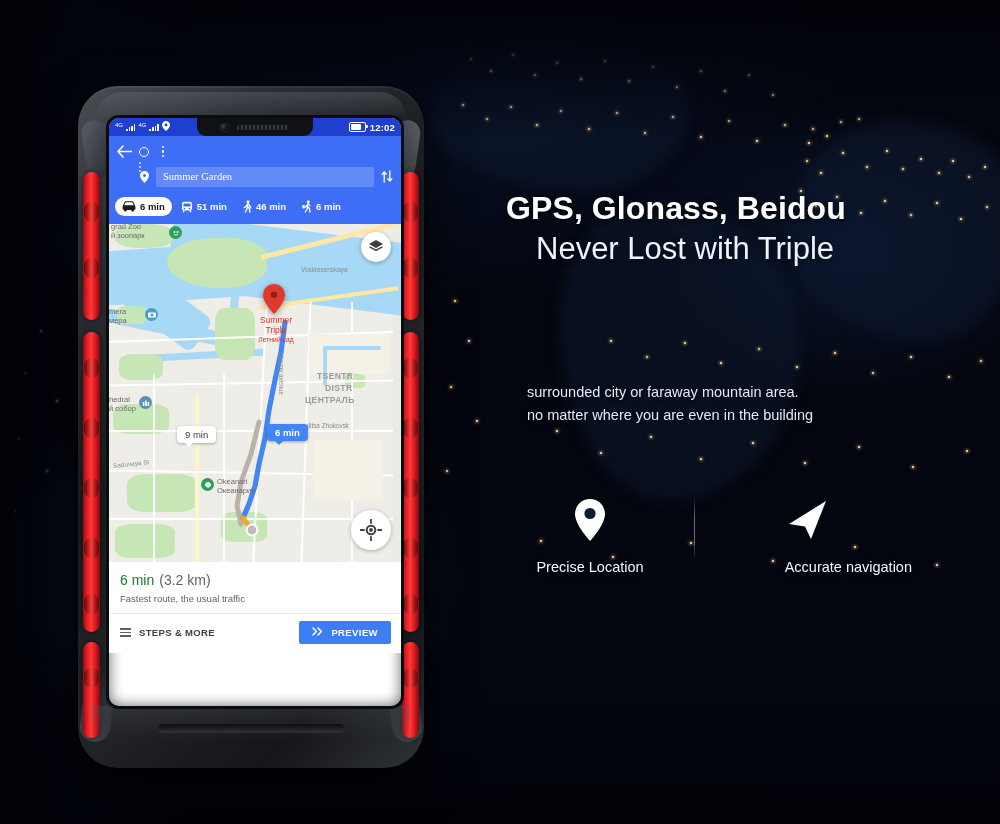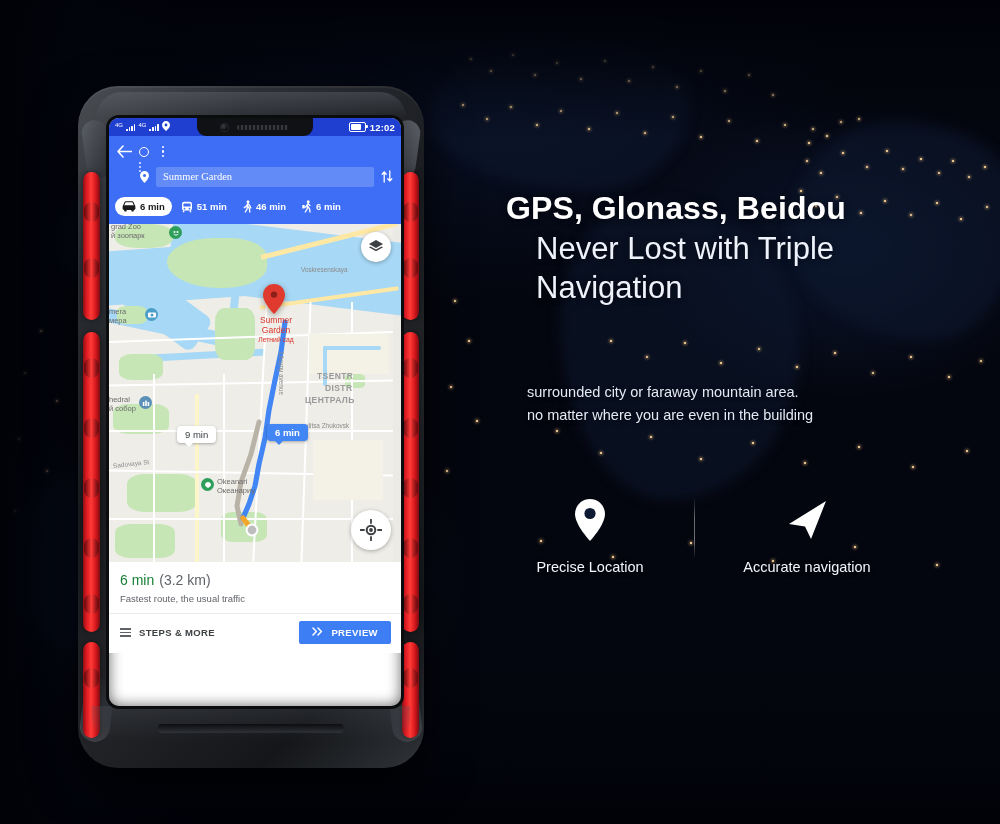--- a/index.html
+++ b/index.html
@@ -66,21 +66,21 @@
   }
   #desc span{display:block;}
 
   
   #features{position:absolute;left:506px;top:495px;width:420px;height:92px;}
   .feat{position:absolute;top:0;text-align:center;color:#ffffff;}
   .feat .ic{height:50px;display:flex;align-items:center;justify-content:center;}
   .feat .lbl{margin-top:14px;font-size:14.5px;font-weight:300;color:#f2f5fc;
              text-shadow:0 1px 4px rgba(0,0,0,.6);white-space:nowrap;}
   #feat-loc{left:0;width:168px;}
-  #feat-nav{left:196px;width:210px;}
+  #feat-nav{left:196px;width:210px;text-align:right;}
   #feat-divider{position:absolute;left:188px;top:2px;width:1px;height:62px;
      background:linear-gradient(180deg,rgba(255,255,255,0) 0%,rgba(255,255,255,.42) 35%,rgba(255,255,255,.42) 70%,rgba(255,255,255,0) 100%);}
 
   
   #phone{position:absolute;left:78px;top:86px;width:346px;height:682px;}
 
   
   .shell{
     position:absolute;inset:0;border-radius:40px;
     background:linear-gradient(135deg,#4a4d52 0%,#2c2f34 18%,#1a1c20 42%,#232529 62%,#141619 84%,#303338 100%);
@@ -337,21 +337,20 @@
 
   <div class="bg-top-fade"></div>
   <div class="bg-bottom-fade"></div>
   <div class="bg-left-fade"></div>
 </div>
 
 <div id="panel">
   <div class="h1">GPS, Glonass, Beidou</div>
   <div class="h2">
     <span class="l2">Never Lost with Triple</span>
-    <span class="l2">Navigation</span>
   </div>
 </div>
 
 <div id="desc">
   <span>surrounded city or faraway mountain area.</span>
   <span>no matter where you are even in the building</span>
 </div>
 
 <div id="features">
   <div class="feat" id="feat-loc">
@@ -635,21 +634,21 @@
       <div class="maplbl" style="left:0px;top:172px;">
         <span>hedral</span>
         <span class="ru" style="display:block;">й собор</span>
       </div>
       <div class="maplbl" style="left:108px;top:254px;">
         <span>Okeanari</span>
         <span class="ru" style="display:block;">Океанариу</span>
       </div>
       <div class="maplbl red" style="left:136px;top:92px;width:62px;">
         <span>Summer</span><br>
-        <span>Garden</span>
+        <span>Triple</span>
         <i>Летний сад</i>
       </div>
       <div class="maplbl street" style="left:192px;top:42px;">Voskresenskaya</div>
       <div class="maplbl street" style="left:176px;top:128px;transform:rotate(90deg);transform-origin:left top;">Liteyny avenue</div>
       <div class="maplbl street" style="left:196px;top:198px;">ulitsa Zhukovsk</div>
       <div class="maplbl street" style="left:4px;top:236px;transform:rotate(-6deg);">Sadovaya St</div>
       <div class="maplbl district" style="left:208px;top:148px;">TSENTR</div>
       <div class="maplbl district" style="left:216px;top:160px;">DISTR</div>
       <div class="maplbl district" style="left:196px;top:172px;">ЦЕНТРАЛЬ</div>
 

